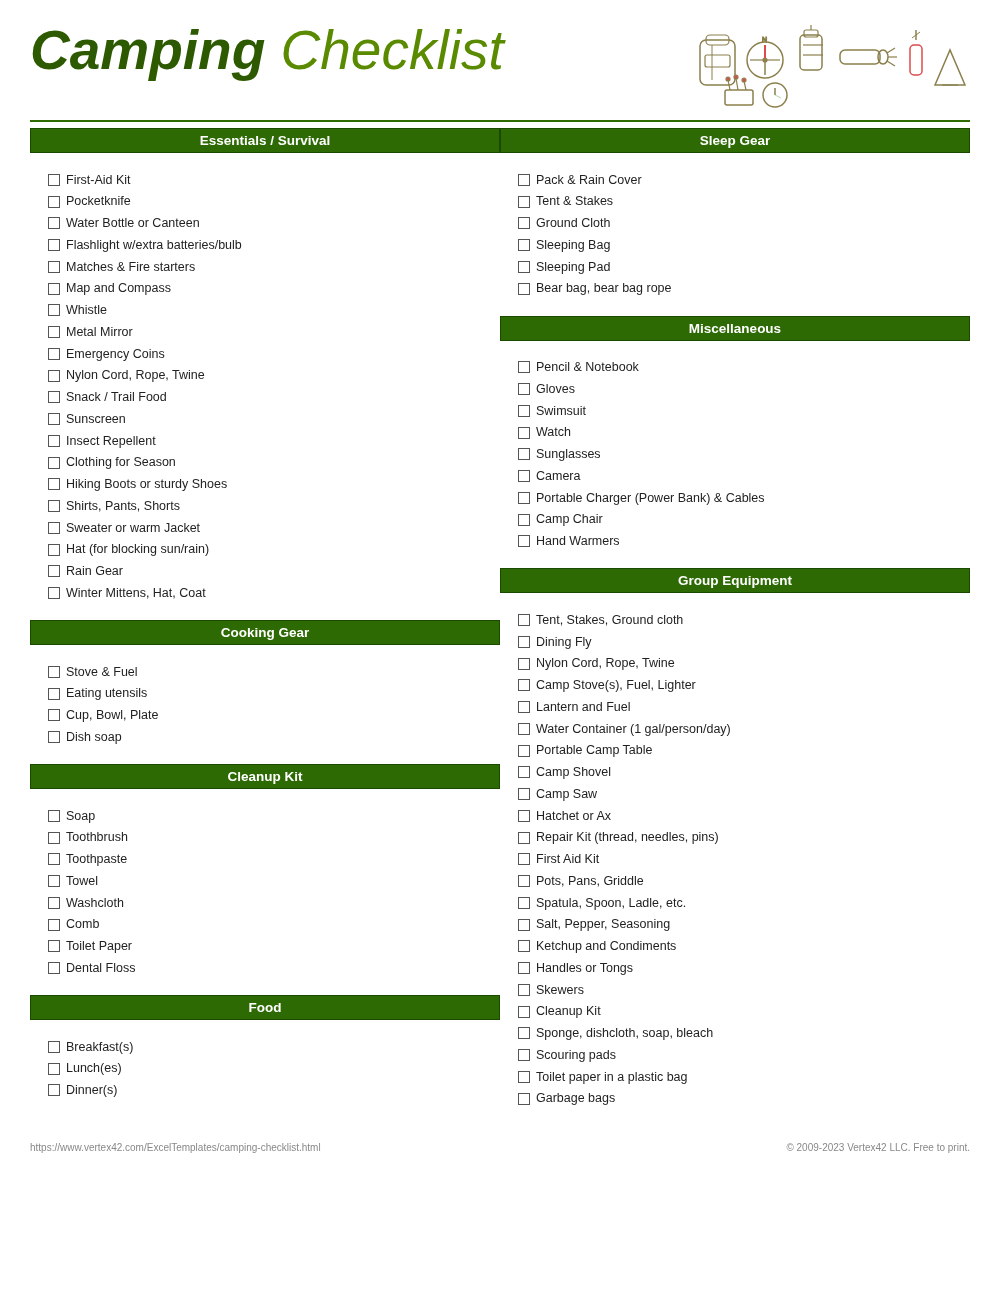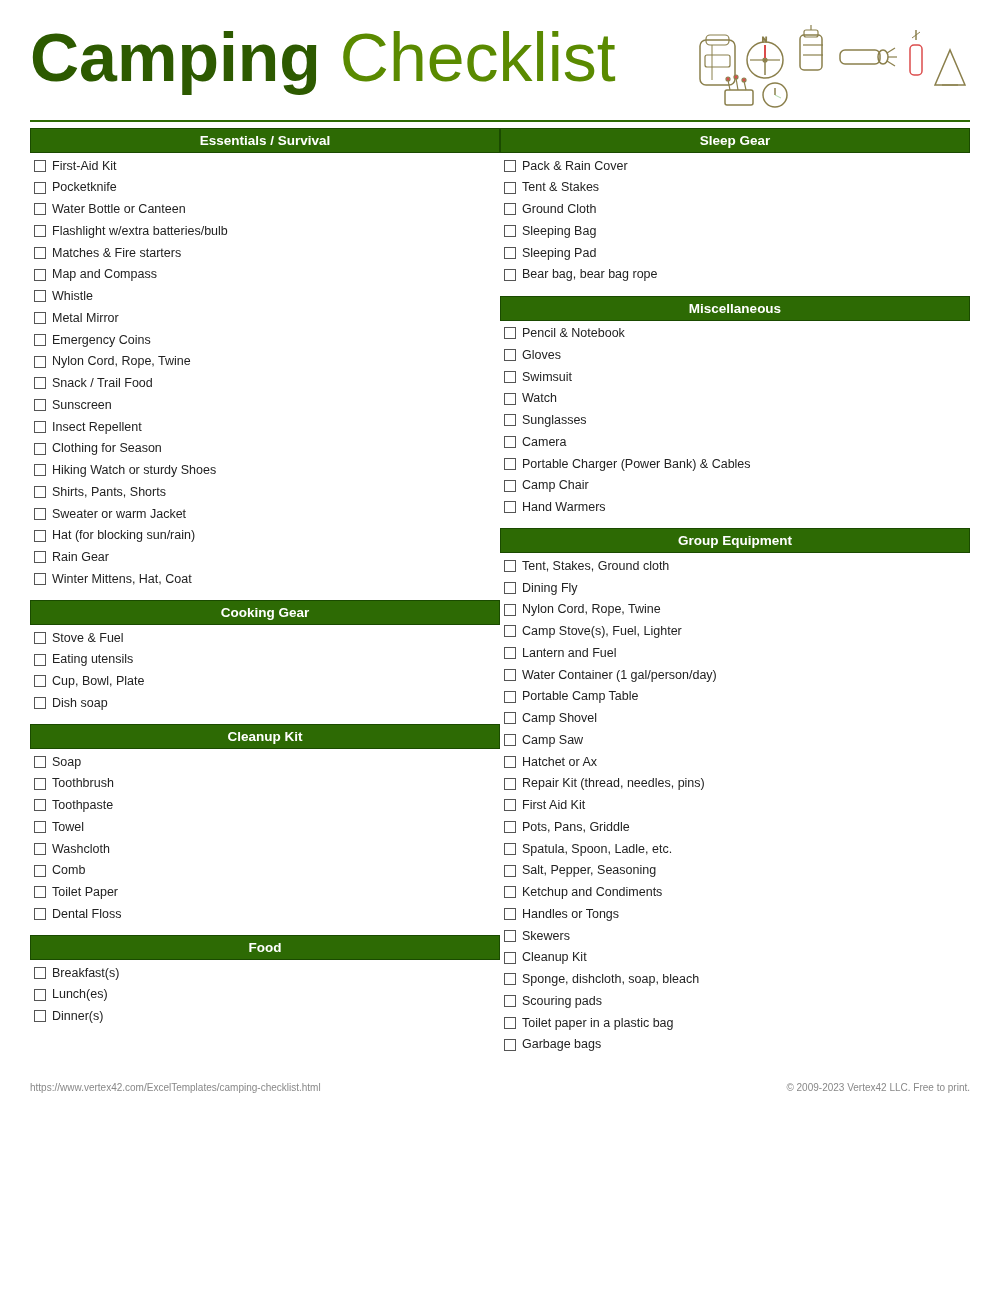--- a/index.html
+++ b/index.html
@@ -12,23 +12,24 @@
       min-height: 1300px;
       padding: 20px 30px 20px 30px;
     }
     .header {
       display: flex;
       align-items: flex-start;
       justify-content: space-between;
       margin-bottom: 10px;
     }
     .title {
-      font-size: 68px;
+      font-size: 55px;
       line-height: 1.1;
       margin-top: 0;
+      font-style: italic;
     }
     .title-bold {
       font-weight: 900;
       color: #2d5a00;
     }
     .title-light {
       font-weight: 400;
       color: #5a8a00;
     }
     .header-illustration {
@@ -53,21 +54,21 @@
       font-weight: bold;
       font-size: 13.5px;
       text-align: center;
       padding: 4px 8px;
       border: 1.5px solid #1a4a00;
       margin-bottom: 2px;
     }
     .checklist {
       list-style: none;
       padding: 0;
-      margin: 2px;
+      margin: 16px;
     }
     .checklist li {
       display: flex;
       align-items: center;
       gap: 6px;
       padding: 1.5px 2px;
       font-size: 12.5px;
       color: #222;
       line-height: 1.5;
     }
@@ -205,21 +206,21 @@
           <li>
             <span class="cb"></span>
             <span>Insect Repellent</span>
           </li>
           <li>
             <span class="cb"></span>
             <span>Clothing for Season</span>
           </li>
           <li>
             <span class="cb"></span>
-            <span>Hiking Watch or sturdy Shoes</span>
+            <span>Hiking Boots or sturdy Shoes</span>
           </li>
           <li>
             <span class="cb"></span>
             <span>Shirts, Pants, Shorts</span>
           </li>
           <li>
             <span class="cb"></span>
             <span>Sweater or warm Jacket</span>
           </li>
           <li>

